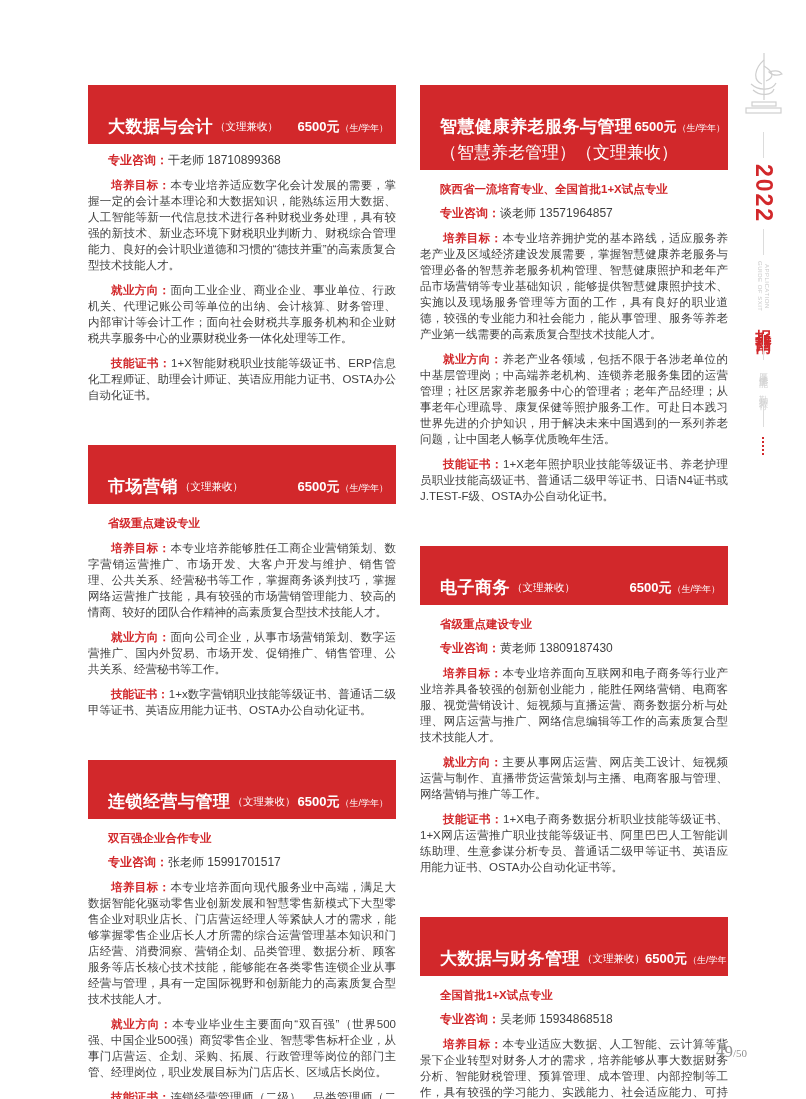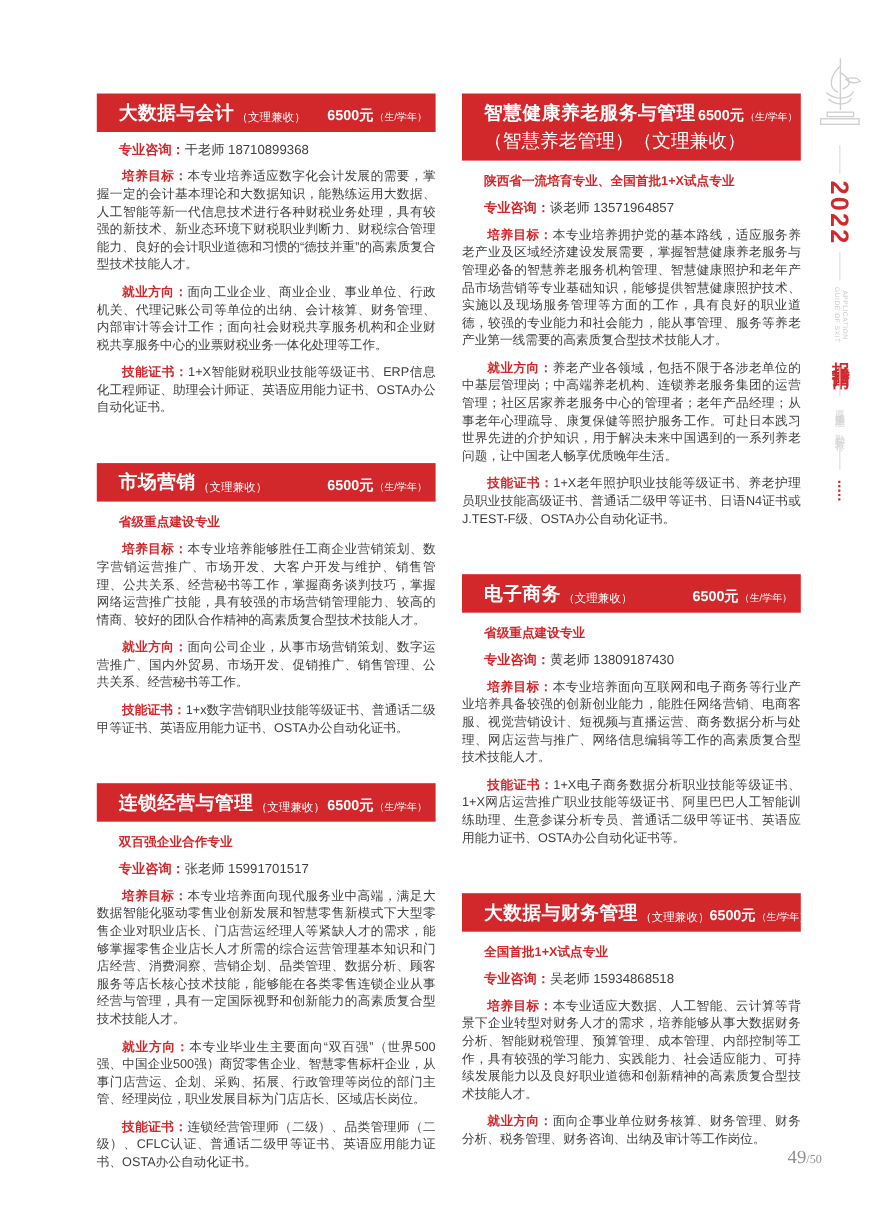--- a/index.html
+++ b/index.html
@@ -7,21 +7,21 @@
   body { font-family:"Liberation Sans", sans-serif; }
   .page { position:relative; width:806px; height:1099px; background:#ffffff; overflow:hidden; }
 
   .col { position:absolute; top:85px; width:308px; }
   #col-left  { left:88px;  }
   #col-right { left:420px; }
 
   .card { margin-bottom:42px; }
 
   .card-head { background:#d2282b; color:#ffffff; padding:6px 8px 6px 20px; }
-  .head-main { display:flex; align-items:flex-end; }
+  .head-main { display:flex; align-items:center;margin-top:24px; }
   .sec-title { font-size:17px; font-weight:bold; white-space:nowrap; letter-spacing:0.5px; }
   .sec-admit { font-size:10.5px; margin-left:2px; white-space:nowrap; }
   .price-wrap { margin-left:auto; white-space:nowrap; display:flex; align-items:baseline; }
   .price { font-size:13px; font-weight:bold; }
   .price-unit { font-size:9px; margin-left:1px; }
   .head-sub { font-size:17px; margin-top:3px; }
 
   .honors { color:#d2282b; font-weight:bold; font-size:11.5px; margin:12px 0 0 20px; line-height:15px; }
   .consult { font-size:12px; color:#3f3f3f; margin:9px 0 0 20px; line-height:15px; }
   .red-label { color:#d2282b; font-weight:bold; }
@@ -186,20 +186,23 @@
     </div>
     <div class="honors">省级重点建设专业</div>
     <div class="consult">
       <span class="red-label">专业咨询：</span><span>黄老师 13809187430</span>
     </div>
     <div class="paras">
   <p class="para">
     <span class="red-label">培养目标：</span><span>本专业培养面向互联网和电子商务等行业产业培养具备较强的创新创业能力，能胜任网络营销、电商客服、视觉营销设计、短视频与直播运营、商务数据分析与处理、网店运营与推广、网络信息编辑等工作的高素质复合型技术技能人才。</span>
   </p>
 
+  <p class="para">
+    <span class="red-label">就业方向：</span><span>主要从事网店运营、网店美工设计、短视频运营与制作、直播带货运营策划与主播、电商客服与管理、网络营销与推广等工作。</span>
+  </p>
 
   <p class="para">
     <span class="red-label">技能证书：</span><span>1+X电子商务数据分析职业技能等级证书、1+X网店运营推广职业技能等级证书、阿里巴巴人工智能训练助理、生意参谋分析专员、普通话二级甲等证书、英语应用能力证书、OSTA办公自动化证书等。</span>
   </p>
 </div>
   </div>
 
   <div class="card">
     <div class="card-head">
       <div class="head-main">

